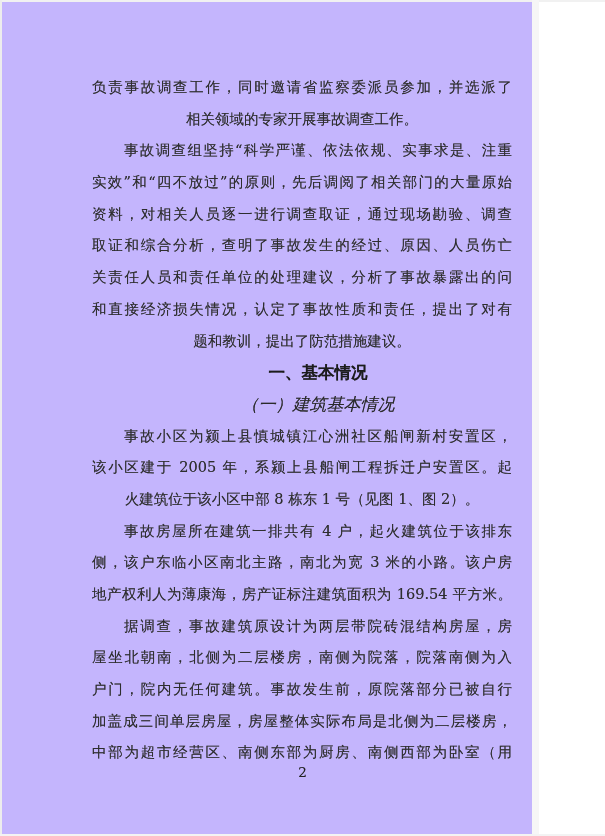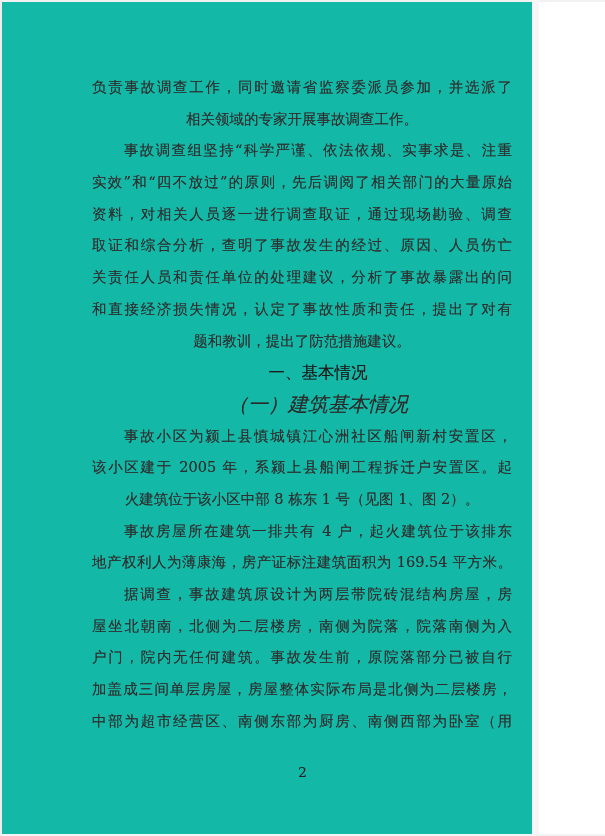--- a/index.html
+++ b/index.html
@@ -6,21 +6,21 @@
   body {
     width: 605px; height: 836px;
     background: #ffffff;
     overflow: hidden;
     font-family: "DejaVu Serif", "Liberation Serif", serif;
     position: relative;
   }
   .page {
     position: absolute; inset: 0;
     width: 539px; height: 836px;
-    background: #14b8a6;
+    background: #c4b5fd;
   }
   
   .edge-top    { position: absolute; top: 0; left: 0; width: 605px; height: 2px; background: #f1f1f1; }
   .edge-left   { position: absolute; top: 0; left: 0; width: 2px; height: 836px; background: #ededed; }
   .edge-right  { position: absolute; top: 0; right: 0; width: 7px; height: 836px; background: #f6f6f6; }
   .edge-bottom { position: absolute; bottom: 0; left: 0; width: 605px; height: 2px; background: #f3f3f3; }
 
   .doc-body {
     position: absolute;
     left: 92px; top: 72px;
@@ -37,28 +37,28 @@
     text-align: center;
   }
   .line.j {
     white-space: normal;
     text-align: justify;
     text-align-last: justify;
   }
   .line.ind { text-indent: 32px; }
   .line.h1 {
     font-family: "DejaVu Sans", "Liberation Sans", sans-serif;
-    font-weight: 400;
+    font-weight: 700;
     font-size: 16.5px;
     color: #1c1c1c;
     text-shadow: 0 0 0.5px rgba(20,20,20,0.6);
   }
   .line.h2 {
     font-style: italic;
-    font-size: 20px;
+    font-size: 17px;
     color: #2a2a2a;
   }
   .page-number {
     position: absolute;
     top: 762px; left: 0;
     width: 605px;
     text-align: center;
     font-size: 13.5px;
     line-height: 20px;
     color: #222;
@@ -83,20 +83,21 @@
     <div class="line j">取证和综合分析，查明了事故发生的经过、原因、人员伤亡</div>
     <div class="line j">关责任人员和责任单位的处理建议，分析了事故暴露出的问</div>
     <div class="line j">和直接经济损失情况，认定了事故性质和责任，提出了对有</div>
     <div class="line">题和教训，提出了防范措施建议。</div>
     <div class="line h1 ind">一、基本情况</div>
     <div class="line h2 ind">（一）建筑基本情况</div>
     <div class="line j ind">事故小区为颍上县慎城镇江心洲社区船闸新村安置区，</div>
     <div class="line j">该小区建于 2005 年，系颍上县船闸工程拆迁户安置区。起</div>
     <div class="line">火建筑位于该小区中部 8 栋东 1 号（见图 1、图 2）。</div>
     <div class="line j ind">事故房屋所在建筑一排共有 4 户，起火建筑位于该排东</div>
+    <div class="line j">侧，该户东临小区南北主路，南北为宽 3 米的小路。该户房</div>
     <div class="line j">地产权利人为薄康海，房产证标注建筑面积为 169.54 平方米。</div>
     <div class="line j ind">据调查，事故建筑原设计为两层带院砖混结构房屋，房</div>
     <div class="line j">屋坐北朝南，北侧为二层楼房，南侧为院落，院落南侧为入</div>
     <div class="line j">户门，院内无任何建筑。事故发生前，原院落部分已被自行</div>
     <div class="line j">加盖成三间单层房屋，房屋整体实际布局是北侧为二层楼房，</div>
     <div class="line j">中部为超市经营区、南侧东部为厨房、南侧西部为卧室（用</div>
   </div>
 
   <div class="page-number">2</div>
 </div>

